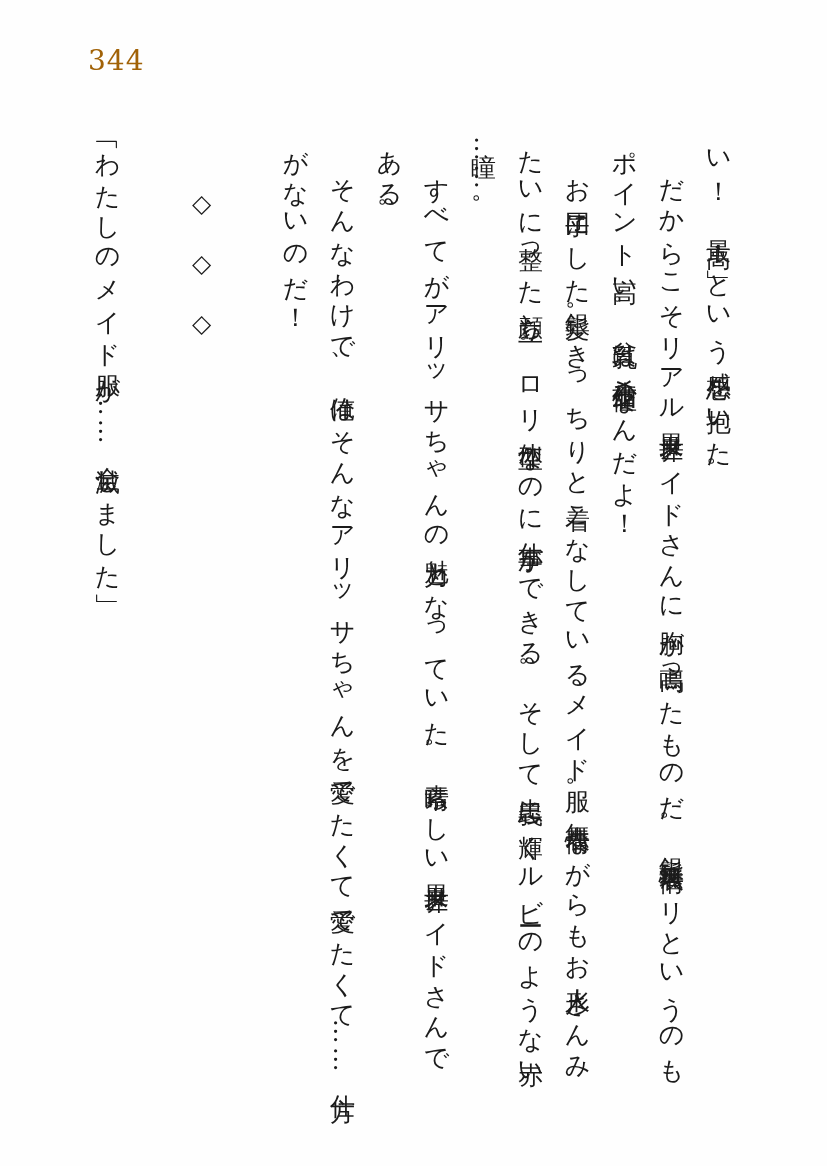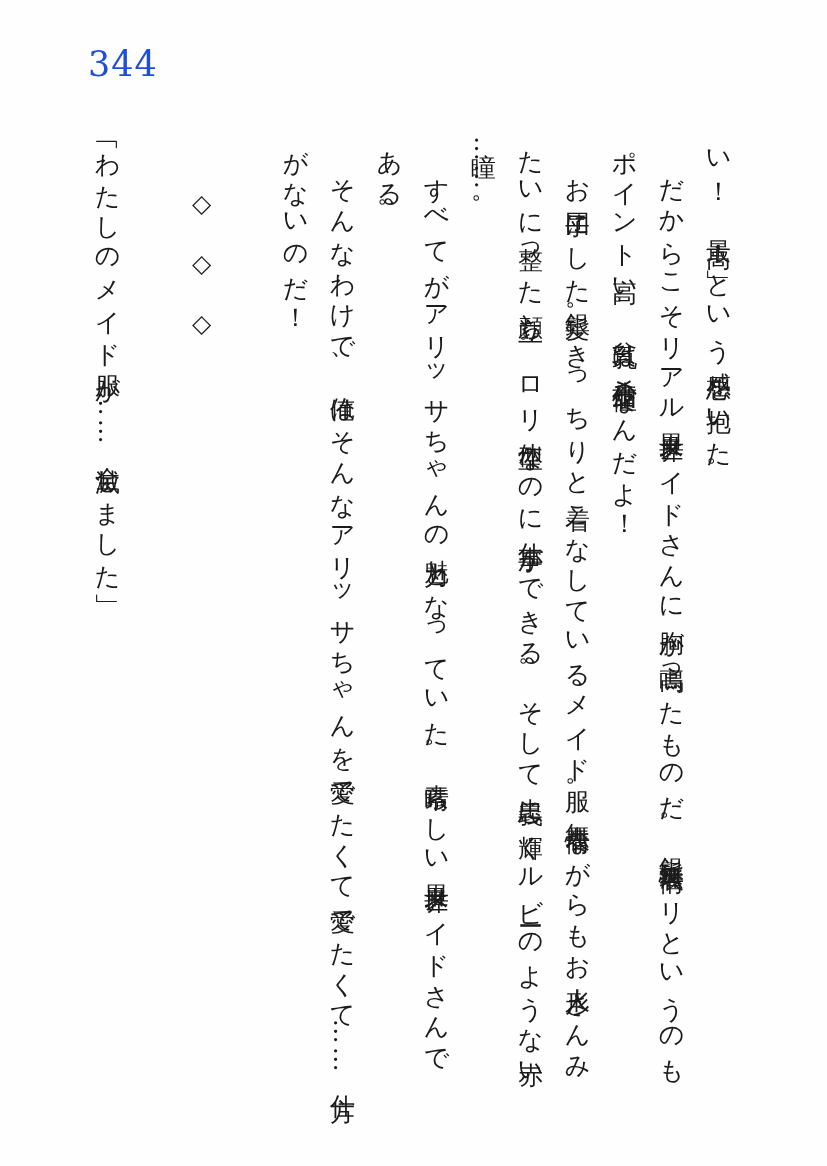--- a/index.html
+++ b/index.html
@@ -11,23 +11,23 @@
     width: 827px;
     height: 1166px;
     background: #fefefe;
     overflow: hidden;
     font-family: "DejaVu Serif", "Liberation Serif", serif;
   }
   .page-number {
     position: absolute;
     top: 44px;
     left: 88px;
-    font-size: 35px;
+    font-size: 28px;
     letter-spacing: 1px;
-    color: #1d4ed8;
+    color: #a16207;
   }
   .text-block {
     position: absolute;
     top: 133px;
     right: 85px;
     height: 952px;
     writing-mode: vertical-rl;
     text-orientation: mixed;
     font-size: 25px;
     line-height: 47px;

